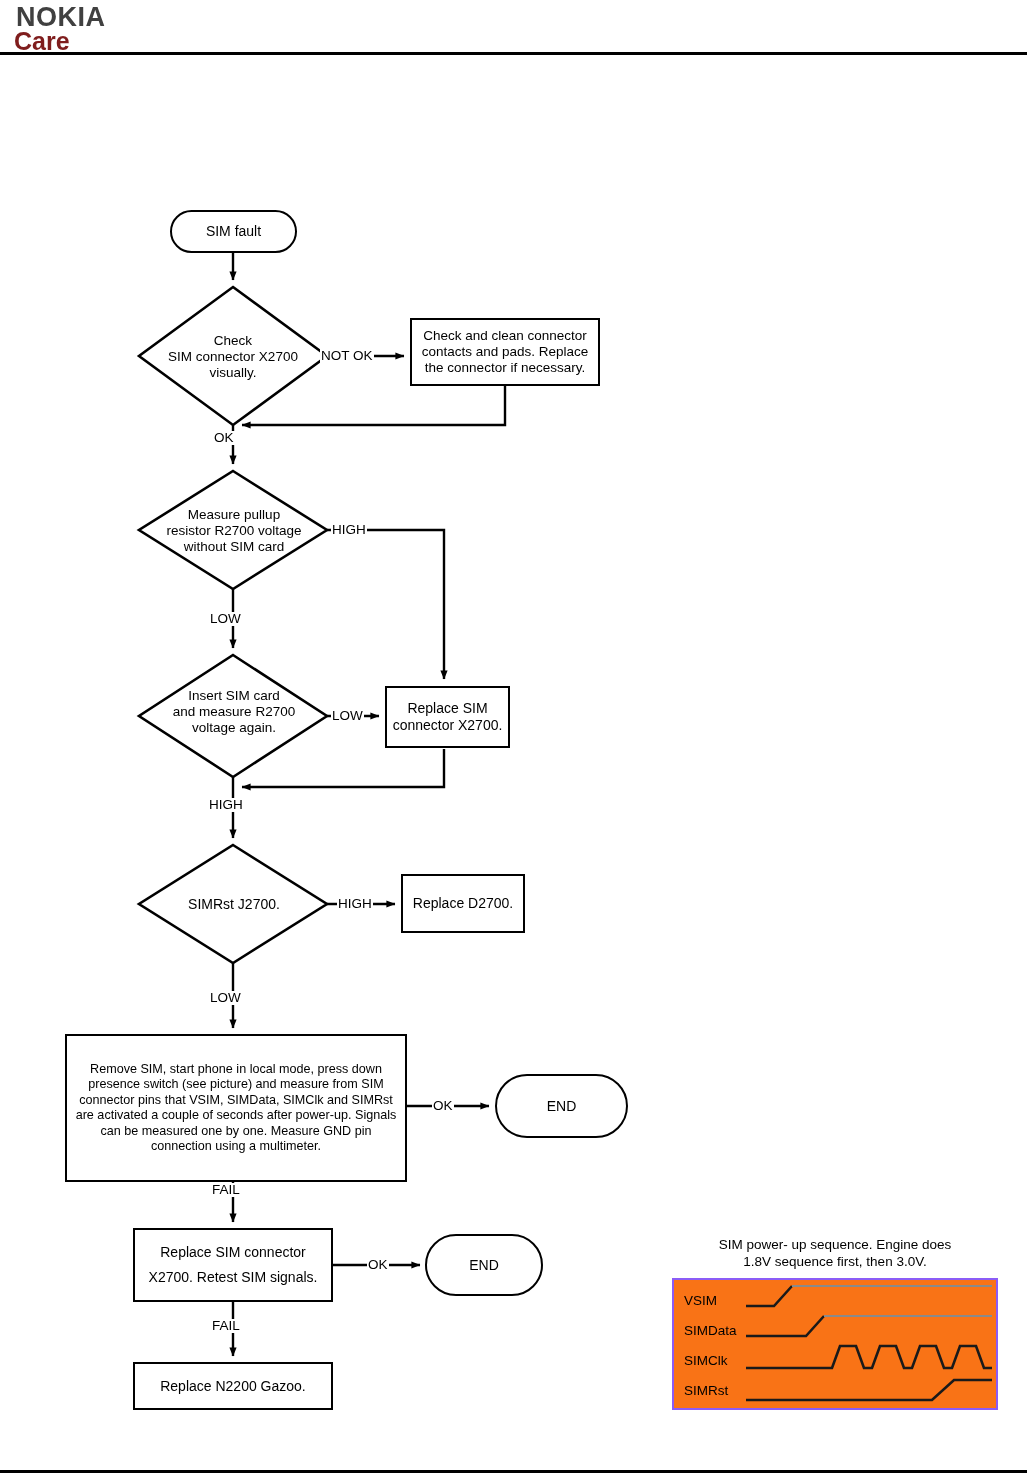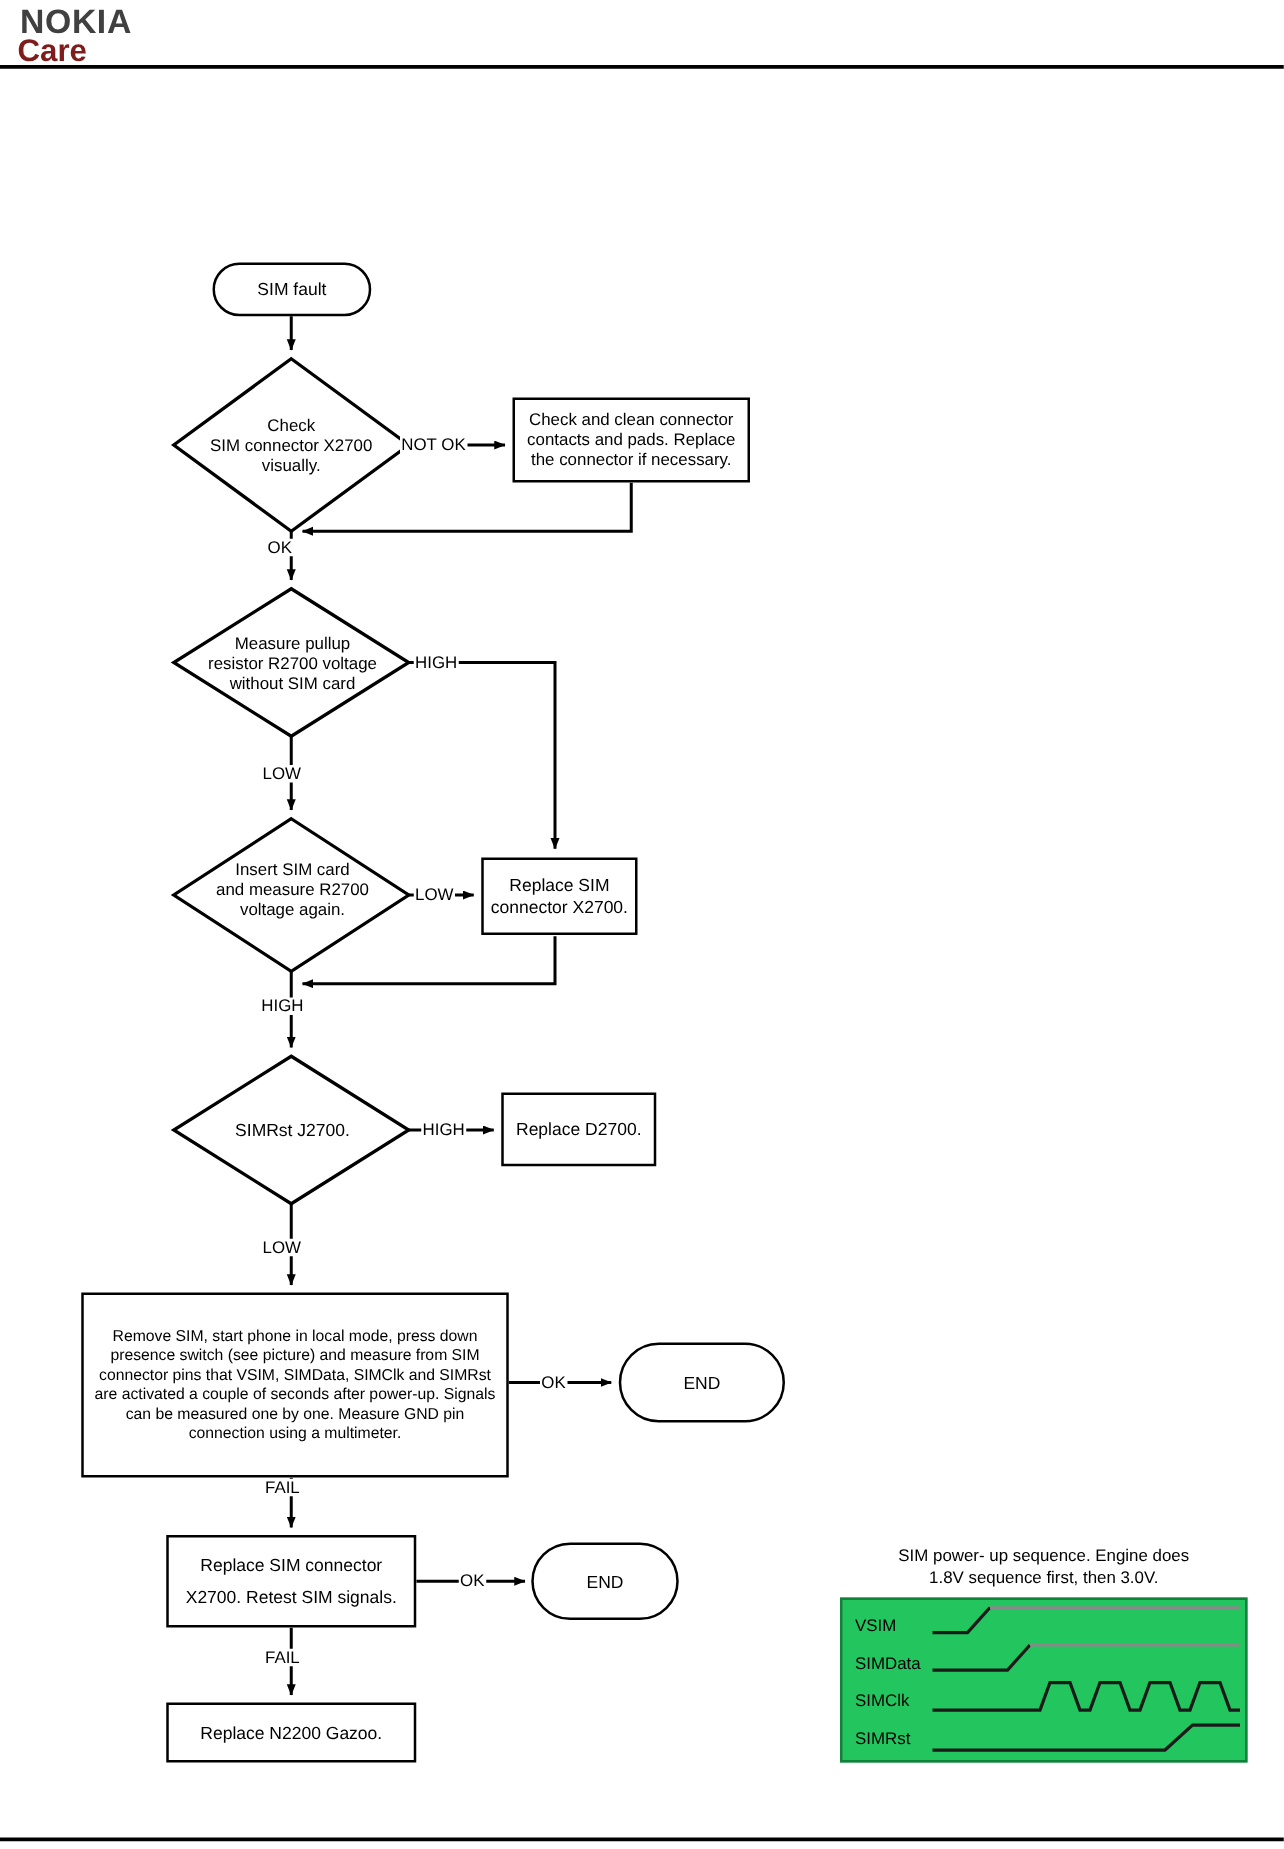--- a/index.html
+++ b/index.html
@@ -31,21 +31,21 @@
   .t12{font-size:12.6px;line-height:15.5px;}
 
   .edge-label{position:absolute;font-size:13.5px;line-height:14px;background:#fff;
         text-align:center;white-space:nowrap;padding:0 1px;}
 
   
   #timing-wrap{position:absolute;left:637px;top:1237px;width:326px;height:176px;margin-left:35px;}
   #timing-caption{position:absolute;left:0;top:0;width:326px;text-align:center;
         font-size:13.5px;line-height:16.5px;}
   #timing-box{position:absolute;left:0;top:41px;width:326px;height:132px;
-        border:2px solid #15803d;background:#22c55e;box-sizing:border-box;}
+        border:2px solid #8b5cf6;background:#f97316;box-sizing:border-box;}
   .sig-label{position:absolute;font-size:13.5px;line-height:14px;}
 </style>
 </head>
 <body>
 
 <div id="header">
   <div id="logo-nokia">NOKIA</div>
   <div id="logo-care">Care</div>
   <div id="header-rule"></div>
 </div>

